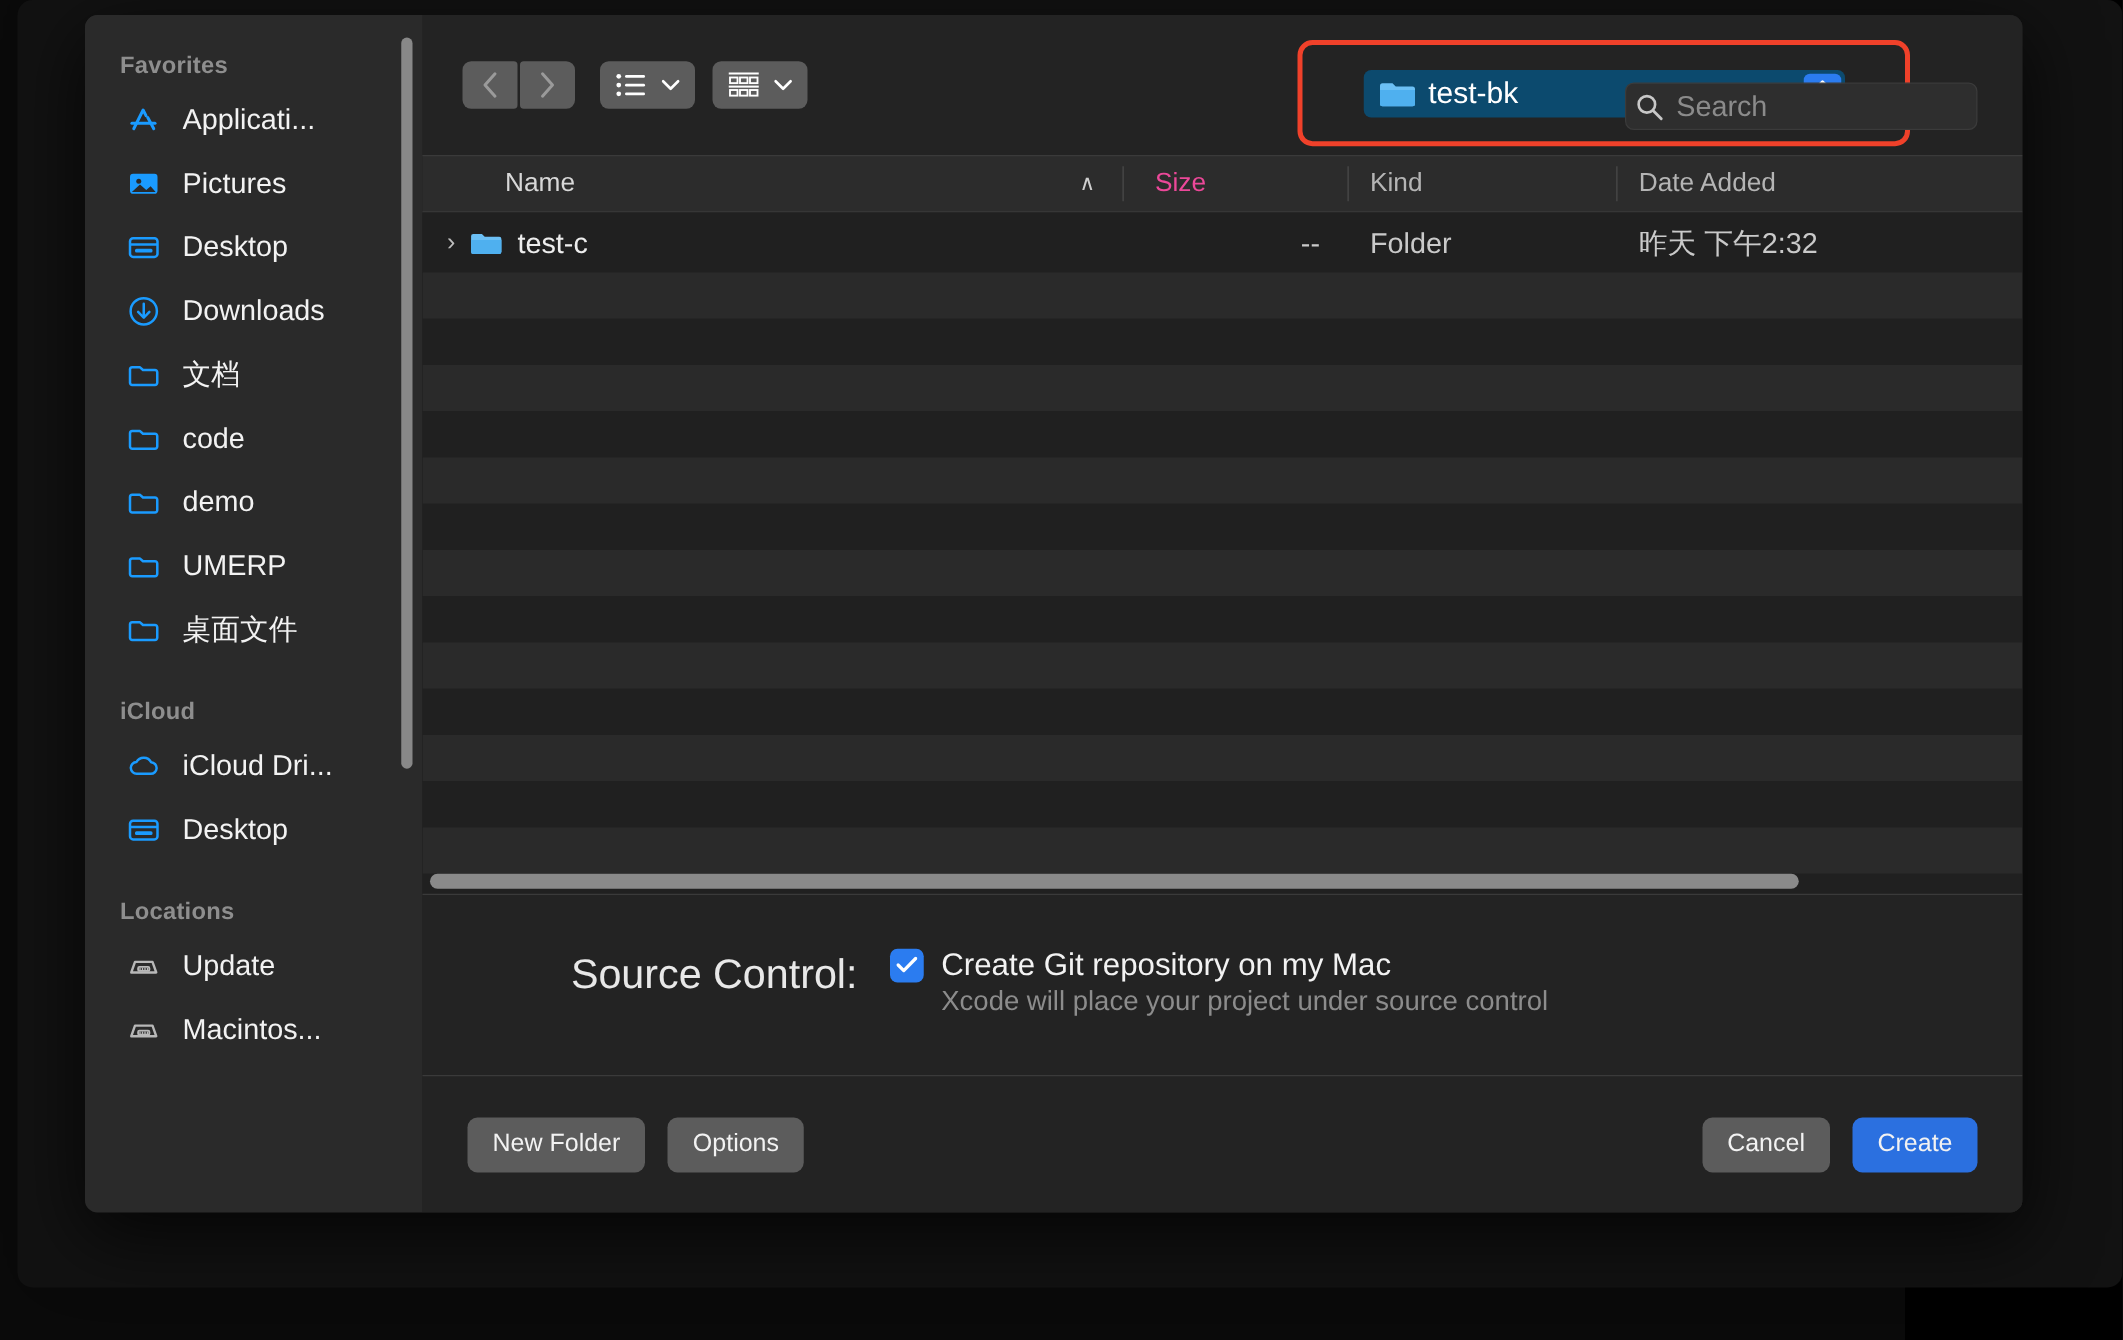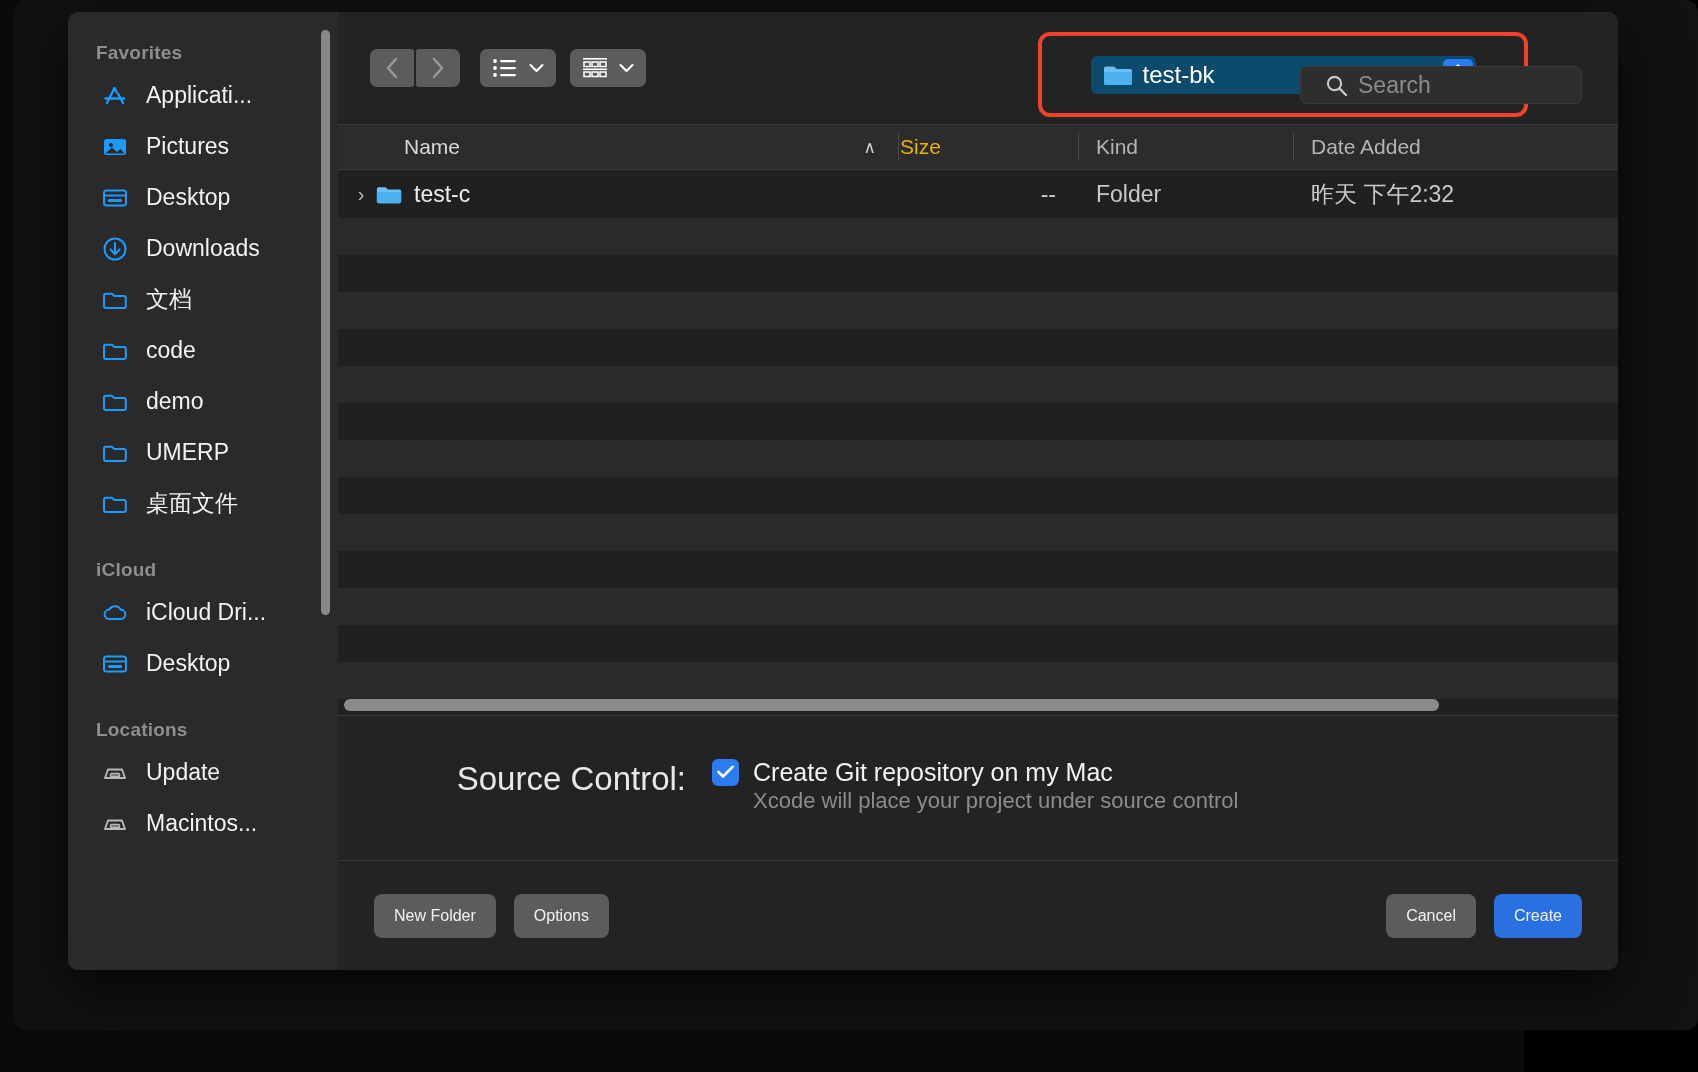--- a/index.html
+++ b/index.html
@@ -123,42 +123,42 @@
     white-space: nowrap;
   }
 
   .search-box {
     position: absolute; right: 36px; top: 54px;
     width: 282px; height: 38px;
     background: #2e2e2e;
     border: 1px solid #3b3b3b;
     border-radius: 7px;
     display: flex; align-items: center;
-    padding-left: 24px; gap: 10px;
+    padding-left: 7px; gap: 10px;
   }
   .search-ph { color: #8b8b8b; font-size: 23px; }
 
   
   .col-head {
     height: 46px; flex: 0 0 46px;
     background: #2c2c2c;
     border-top: 1px solid #3a3a3a;
     border-bottom: 1px solid #3a3a3a;
     display: flex; align-items: center;
     color: #d8d8d8; font-size: 21px;
     position: relative;
   }
   .ch { height: 100%; display: flex; align-items: center; position: relative; }
   .ch + .ch::before {
     content: ""; position: absolute; left: 0; top: 8px; bottom: 8px;
     width: 1px; background: #4a4a4a;
   }
   .ch-name { width: 560px; padding-left: 66px; }
   .ch-name .sortarrow { position: absolute; right: 22px; font-size: 17px; color: #cfcfcf; }
-  .ch-size { width: 180px; padding-left: 2px; color: #eab308; }
+  .ch-size { width: 180px; padding-left: 26px; color: #ec4899; }
   .ch-kind { width: 215px; padding-left: 18px; color: #b4b4b4; }
   .ch-date { flex: 1; padding-left: 18px; color: #b4b4b4; }
 
   
   .filelist {
     flex: 1 1 auto;
     position: relative;
     background: #202020;
     overflow: hidden;
   }
@@ -212,21 +212,21 @@
     flex: 0 0 110px;
     border-top: 1px solid #3a3a3a;
     display: flex; align-items: center;
     padding: 0 36px 0 36px;
     background: #232323;
   }
   .btn {
     height: 44px; border-radius: 8px;
     display: flex; align-items: center; justify-content: center;
     padding: 12px 20px;
-    font-size: 16px; color: #f2f2f2;
+    font-size: 20px; color: #f2f2f2;
     background: #5c5c5c;
     cursor: default;
     white-space: nowrap;
   }
   .btn.gap { margin-left: 18px; }
   .btn.primary { background: #2b70e0; }
   .spacer { flex: 1 1 auto; }
 </style>
 </head>
 <body>

